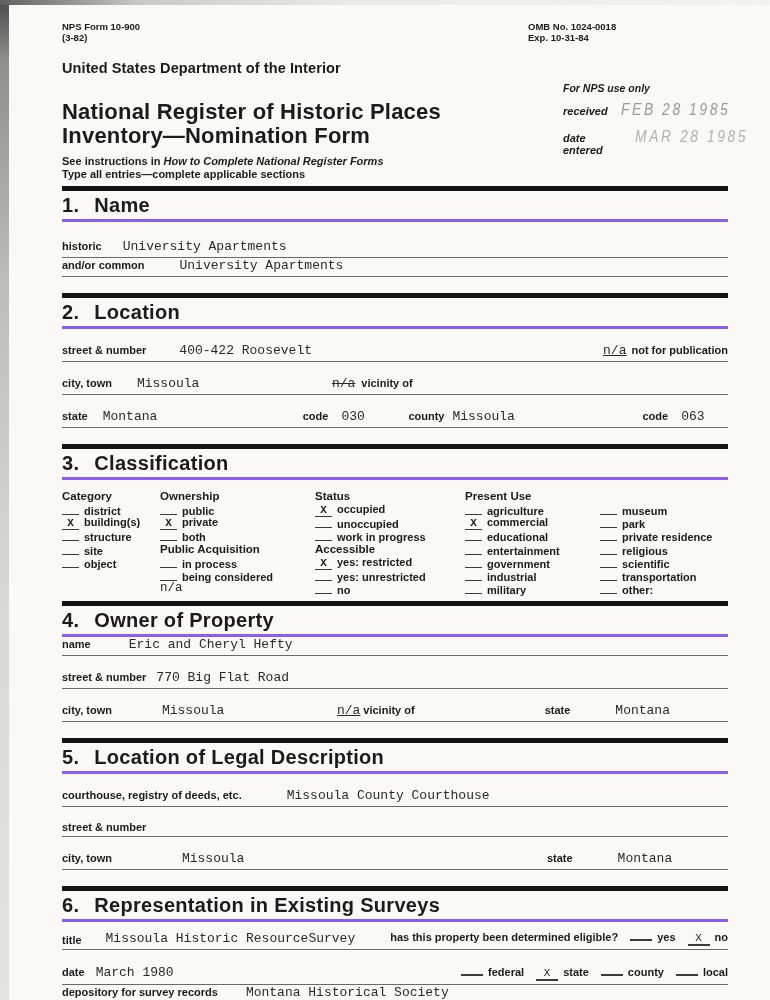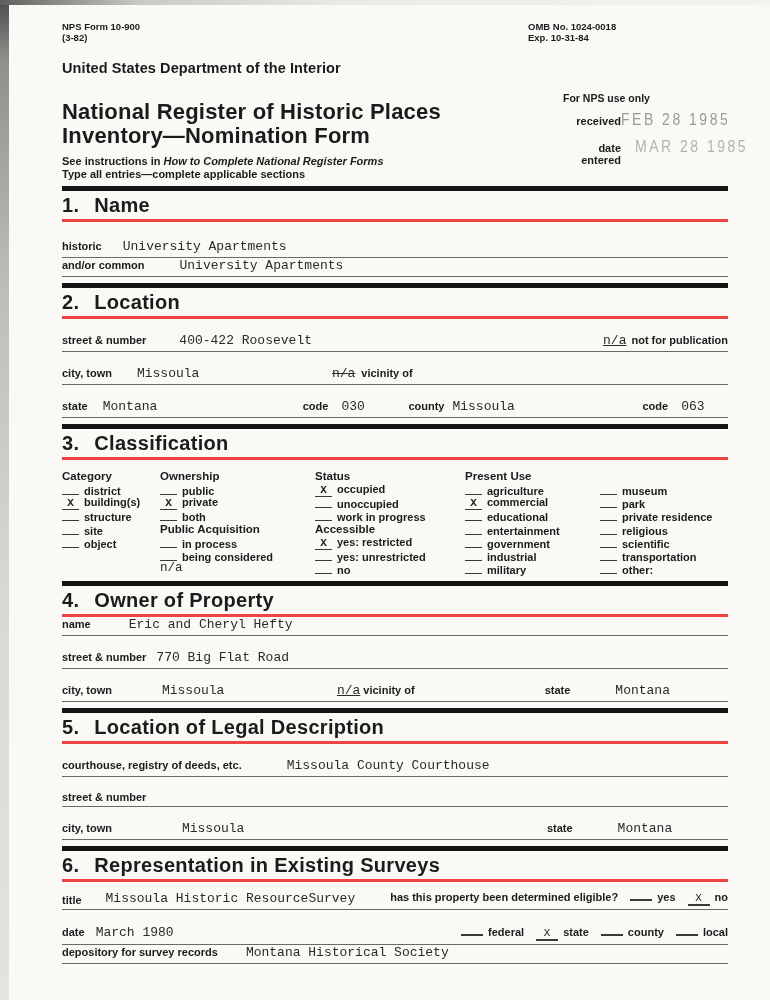--- a/index.html
+++ b/index.html
@@ -22,29 +22,29 @@
   }
   .content{position:absolute;left:62px;top:0;width:666px;}
 
   .meta-row{display:flex;justify-content:space-between;padding-top:21px;
     font-size:9.5px;font-weight:bold;line-height:11px;}
   .dept{margin-top:17px;font-size:14.5px;font-weight:bold;line-height:16px;letter-spacing:.1px;}
   .big-title{margin-top:24px;font-size:22px;font-weight:bold;line-height:23.5px;letter-spacing:.2px;}
   .instr{margin-top:8px;font-size:11px;font-weight:bold;line-height:12.5px;}
   .instr .it{font-style:italic;}
 
-  .nps-box{position:absolute;left:563px;top:92px;width:205px;}
+  .nps-box{position:absolute;left:563px;top:82px;width:205px;font-style:italic;}
   .nps-head{font-size:10.5px;font-weight:bold;}
   .nps-row{display:flex;align-items:baseline;margin-top:8px;}
-  .nps-lbl{font-size:11px;font-weight:bold;width:58px;flex:none;text-align:right;}
+  .nps-lbl{font-size:11px;font-weight:bold;width:58px;flex:none;}
   .stamp{font-size:14px;color:#9a9a98;letter-spacing:2.5px;white-space:nowrap;
     transform:scaleY(1.12);transform-origin:left bottom;}
   .stamp.faint{color:#b3b2af;}
 
-  .sec{border-top:5px solid #141414;border-bottom:3px solid #ef4444;
+  .sec{border-top:5px solid #141414;border-bottom:3px solid #8b5cf6;
     padding:3px 0 3px;margin-top:0;}
   .sec h2{margin:0;font-size:20px;font-weight:bold;letter-spacing:.3px;line-height:22px;}
   .sec .no{display:inline-block;margin-right:15px;}
 
   .frow{display:flex;align-items:baseline;border-bottom:1.5px solid #6a6a68;padding-bottom:3px;white-space:nowrap;}
   .lbl{font-size:11px;font-weight:bold;flex:none;}
   .val{font-family:"Liberation Mono",monospace;font-size:13px;color:#2a2a2a;flex:none;}
   .rt{margin-left:auto;display:flex;align-items:baseline;}
   .ul{text-decoration:underline;}
   .strike{text-decoration:line-through;}
@@ -61,21 +61,21 @@
   .ccol:nth-child(3){width:150px;}
   .ccol:nth-child(4){width:135px;}
   .ccol:nth-child(5){width:128px;}
   .chead{font-size:11.5px;font-weight:bold;height:14px;line-height:14px;}
   .citem{display:flex;align-items:baseline;height:13.2px;line-height:12px;font-weight:bold;}
   .csub{font-size:11.5px;font-weight:bold;height:13.2px;line-height:13px;}
   .cplain{font-family:"Liberation Mono",monospace;font-size:12.5px;height:13.2px;line-height:12px;color:#2a2a2a;}
 
   
   .mt17{margin-top:17px;} .mt16{margin-top:0;} .mt14{margin-top:14px;}
-  .mt13{margin-top:13px;} .mt6{margin-top:6px;} .mt2{margin-top:6px;}
+  .mt13{margin-top:13px;} .mt6{margin-top:6px;} .mt2{margin-top:16px;}
 
   .two-line{display:flex;flex-direction:row;line-height:14.5px;}
   .q{font-size:11px;font-weight:bold;}
 </style>
 </head>
 <body>
 
 <div class="page">
   <div class="edge-left"></div>
   <div class="edge-top"></div>

